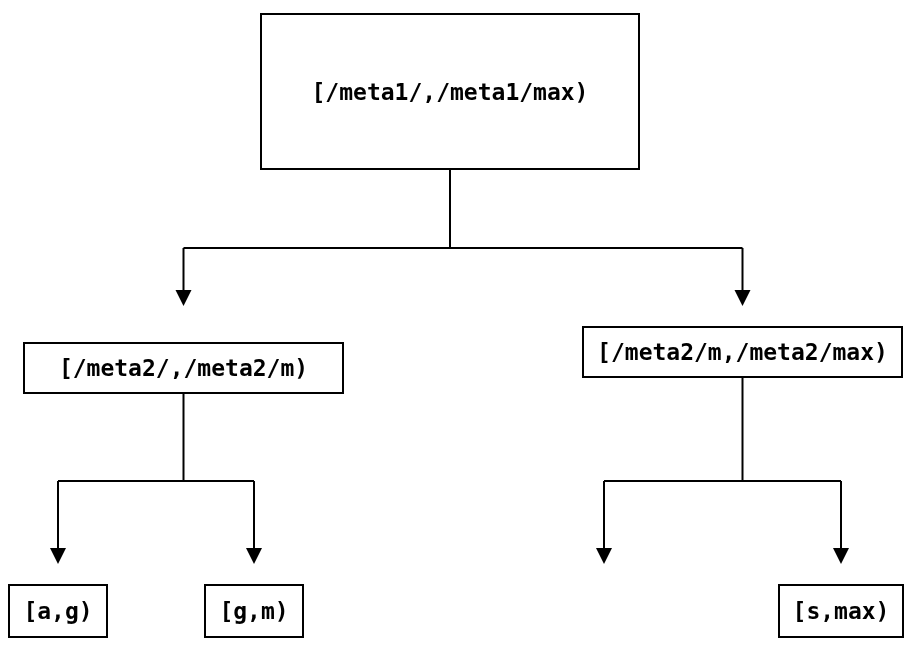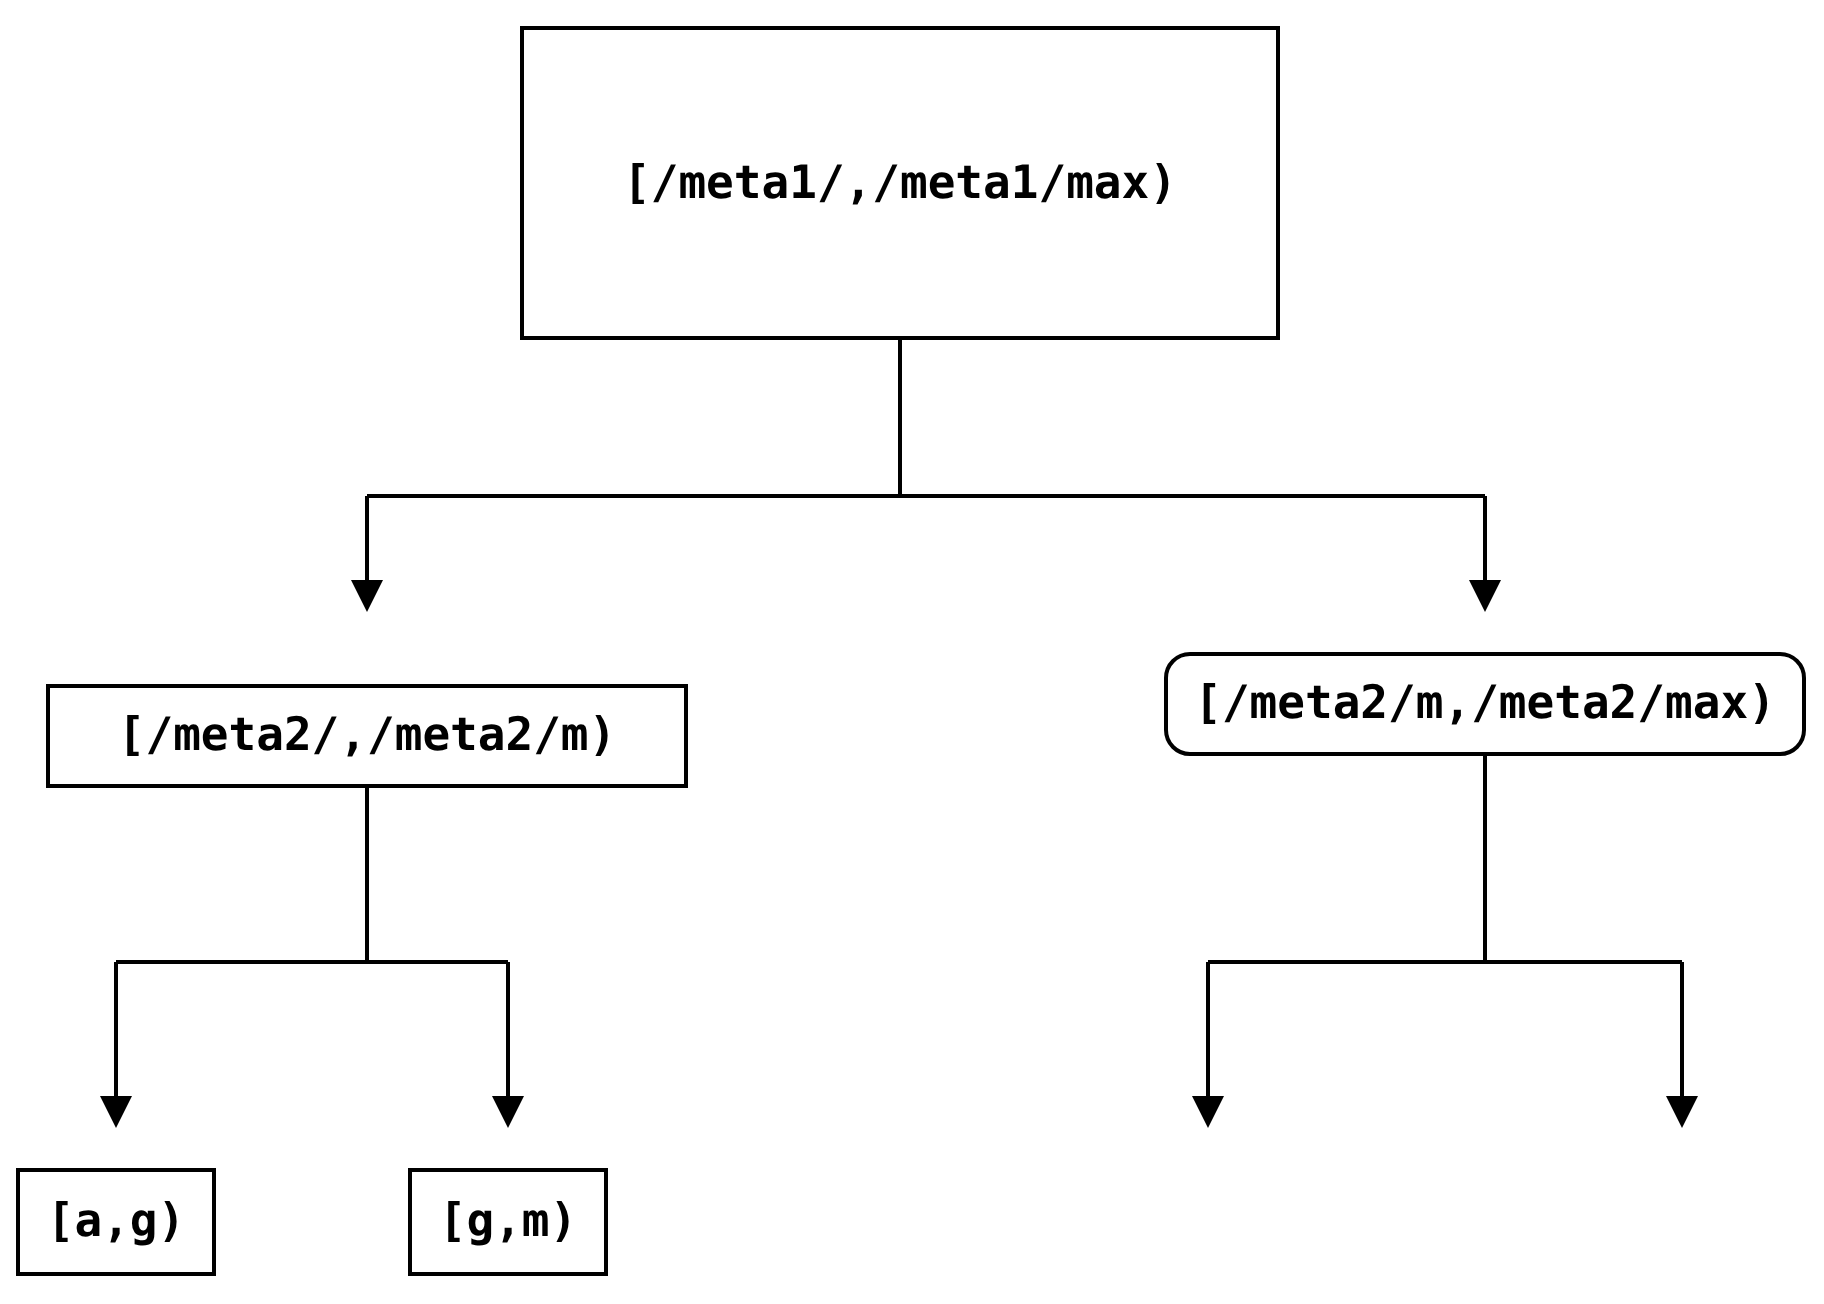--- a/index.html
+++ b/index.html
@@ -37,21 +37,21 @@
     display: flex;
     align-items: center;
     justify-content: center;
     font-size: 23px;
     font-weight: bold;
     white-space: nowrap;
     letter-spacing: 0;
   }
   .node-root   { left: 260px; top: 13px;  width: 380px; height: 157px; }
   .node-left2  { left: 23px;  top: 326px; width: 321px; height: 52px; margin-top: 16px; }
-  .node-right2 { left: 582px; top: 326px; width: 321px; height: 52px; border-radius: 13px; }
+  .node-right2 { left: 582px; top: 326px; width: 321px; height: 52px; }
   .node-leaf-ag   { left: 8px;   top: 584px; width: 100px; height: 54px; }
   .node-leaf-gm   { left: 204px; top: 584px; width: 100px; height: 54px; }
   .node-leaf-ms   { left: 554px; top: 584px; width: 100px; height: 54px; }
   .node-leaf-smax { left: 778px; top: 584px; width: 126px; height: 54px; }
 </style>
 </head>
 <body>
 
 <div class="canvas">
 
@@ -89,14 +89,15 @@
 
   <div class="node node-left2">[/meta2/,/meta2/m)</div>
 
   <div class="node node-right2">[/meta2/m,/meta2/max)</div>
 
   <div class="node node-leaf-ag">[a,g)</div>
 
   <div class="node node-leaf-gm">[g,m)</div>
 
 
+  <div class="node node-leaf-smax">[s,max)</div>
 
 </div>
 
 </body></html>

